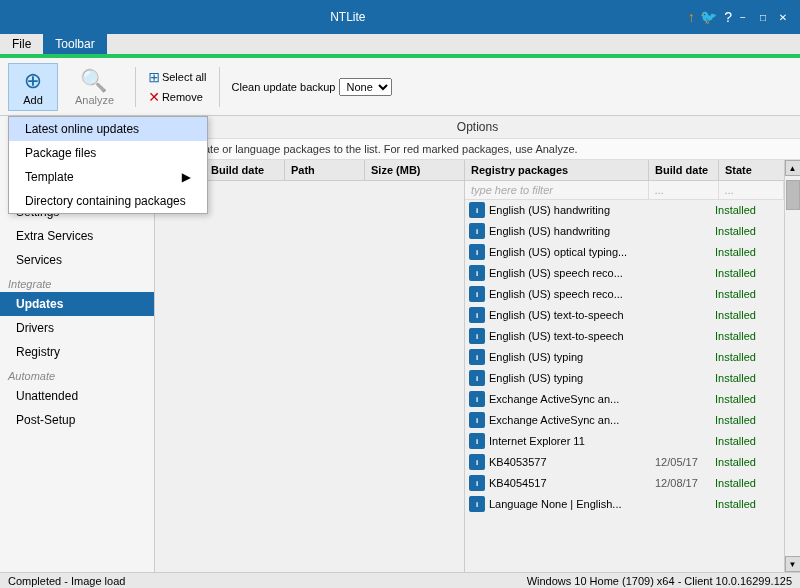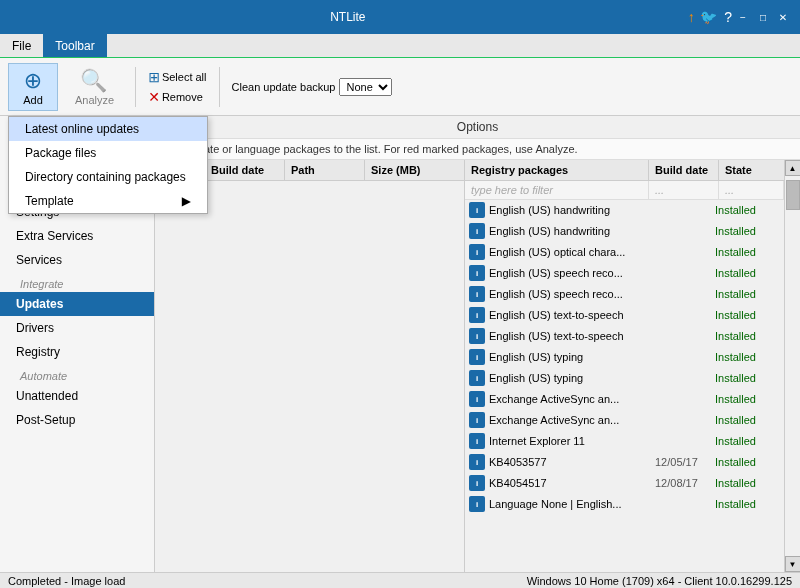--- a/index.html
+++ b/index.html
@@ -30,21 +30,21 @@
     .arrow-up-icon { color: #ff8c00; font-size: 14px; }
     .twitter-icon { color: #1da1f2; font-size: 14px; }
     .question-icon { color: white; font-size: 14px; }
 
     
     .menu-bar {
       background: #e8e8e8;
       height: 24px;
       display: flex;
       align-items: stretch;
-      border-bottom: 1px solid #22c55e;
+      border-bottom: 4px solid #22c55e;
     }
     .menu-item {
       padding: 0 12px;
       display: flex;
       align-items: center;
       cursor: pointer;
       font-size: 12px;
     }
     .menu-item.active { background: #1a6aa8; color: white; }
 
@@ -110,21 +110,21 @@
     .sidebar {
       width: 155px;
       background: #f5f5f5;
       border-right: 1px solid #ccc;
       overflow-y: auto;
       flex-shrink: 0;
     }
     .sidebar-section-label {
       font-size: 11px;
       color: #888;
-      padding: 6px 8px 2px 20px;
+      padding: 6px 8px 2px 8px;
       font-style: italic;
     }
     .sidebar-item {
       padding: 5px 8px 5px 16px;
       cursor: pointer;
       font-size: 12px;
     }
     .sidebar-item.active { background: #1a6aa8; color: white; font-weight: bold; }
 
     
@@ -331,25 +331,25 @@
   </div>
   <div class="toolbar-separator"></div>
   <div class="toolbar-select-row">
     <span>Clean update backup</span>
     <select><option>None</option></select>
   </div>
 
   <div class="dropdown-menu">
     <div class="dropdown-item highlighted">Latest online updates</div>
     <div class="dropdown-item">Package files</div>
-    <div class="dropdown-item">Directory containing packages</div>
     <div class="dropdown-item">
       <span>Template</span>
       <span>▶</span>
     </div>
+    <div class="dropdown-item">Directory containing packages</div>
   </div>
 </div>
 
 <div class="main-layout">
 
   <div class="sidebar">
     <div class="sidebar-section-label">Source</div>
     <div class="sidebar-section-label">Remove</div>
     <div class="sidebar-section-label">Configure</div>
     <div class="sidebar-item">Features</div>
@@ -404,21 +404,21 @@
               <span class="pkg-state state-installed">Installed</span>
             </div>
             <div class="right-list-item">
               <div class="pkg-icon">i</div>
               <span class="pkg-name">English (US) handwriting</span>
               <span class="pkg-date"></span>
               <span class="pkg-state state-installed">Installed</span>
             </div>
             <div class="right-list-item">
               <div class="pkg-icon">i</div>
-              <span class="pkg-name">English (US) optical chara...</span>
+              <span class="pkg-name">English (US) optical typing...</span>
               <span class="pkg-date"></span>
               <span class="pkg-state state-installed">Installed</span>
             </div>
             <div class="right-list-item">
               <div class="pkg-icon">i</div>
               <span class="pkg-name">English (US) speech reco...</span>
               <span class="pkg-date"></span>
               <span class="pkg-state state-installed">Installed</span>
             </div>
             <div class="right-list-item">

